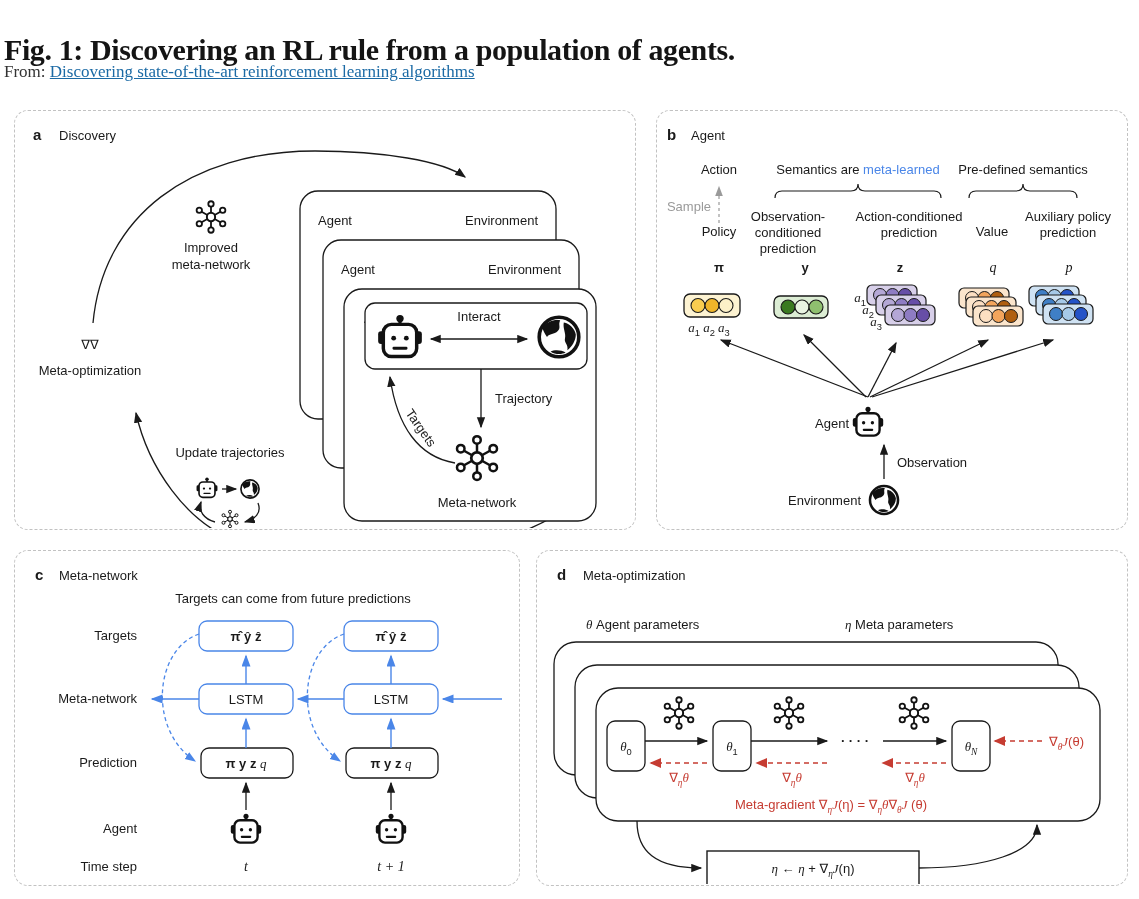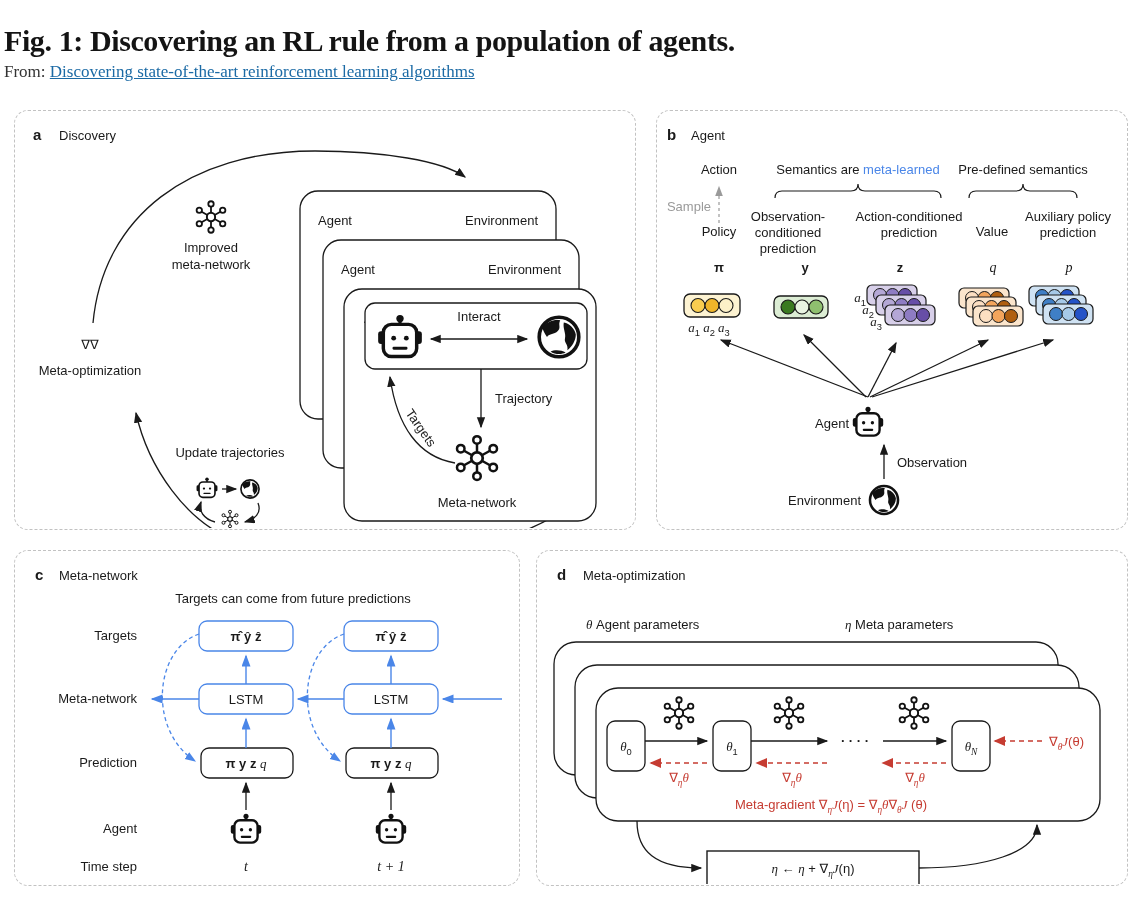--- a/index.html
+++ b/index.html
@@ -1,17 +1,17 @@
 <!DOCTYPE html>
 <html style="--blue: #4a86e8; --red: #c63c32; --link: #1b6aa5;"><head>
 <meta charset="utf-8">
 <style>
   html,body{margin:0;padding:0;background:#fff;}
   body{width:1139px;height:899px;position:relative;font-family:"Liberation Sans",sans-serif;color:#1a1a1a;}
-  .fig-title{position:absolute;left:4px;top:4px;font-family:"Liberation Serif","DejaVu Serif",serif;
+  .fig-title{position:absolute;left:4px;top:13px;font-family:"Liberation Serif","DejaVu Serif",serif;
              font-weight:700;font-size:30px;letter-spacing:-0.4px;color:#141414;}
   .from-line{position:absolute;left:4px;top:62px;font-family:Liberation Serif, serif;
              font-size:17px;color:#333;}
   .from-line a{color:var(--link);text-decoration:underline;cursor:pointer;}
   .panel{position:absolute;border:1.6px dashed #c2c2c2;border-radius:14px;background:#fff;box-sizing:border-box;}
   #panel-a{left:14px;top:110px;width:622px;height:420px;}
   #panel-b{left:656px;top:110px;width:472px;height:420px;}
   #panel-c{left:14px;top:550px;width:506px;height:336px;}
   #panel-d{left:536px;top:550px;width:592px;height:336px;}
   svg{display:block;}

